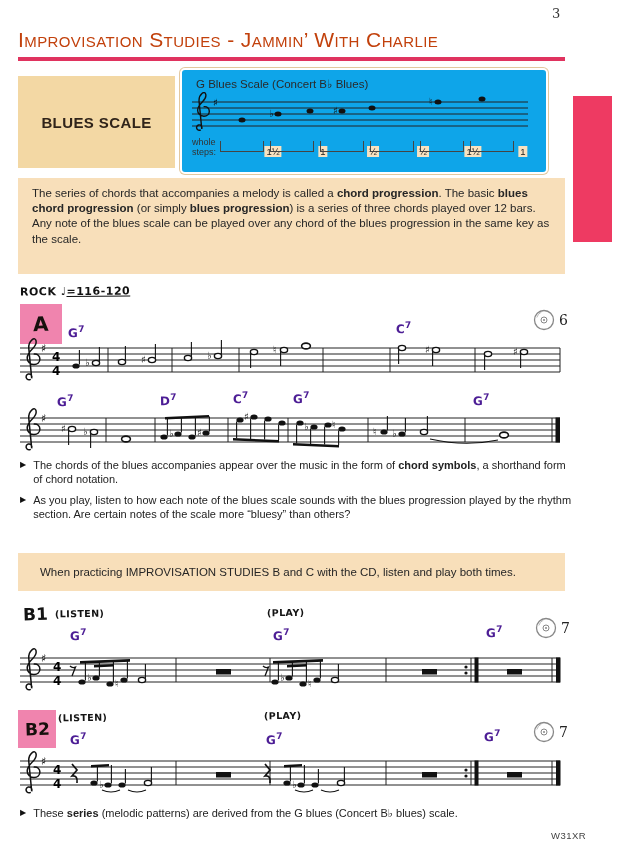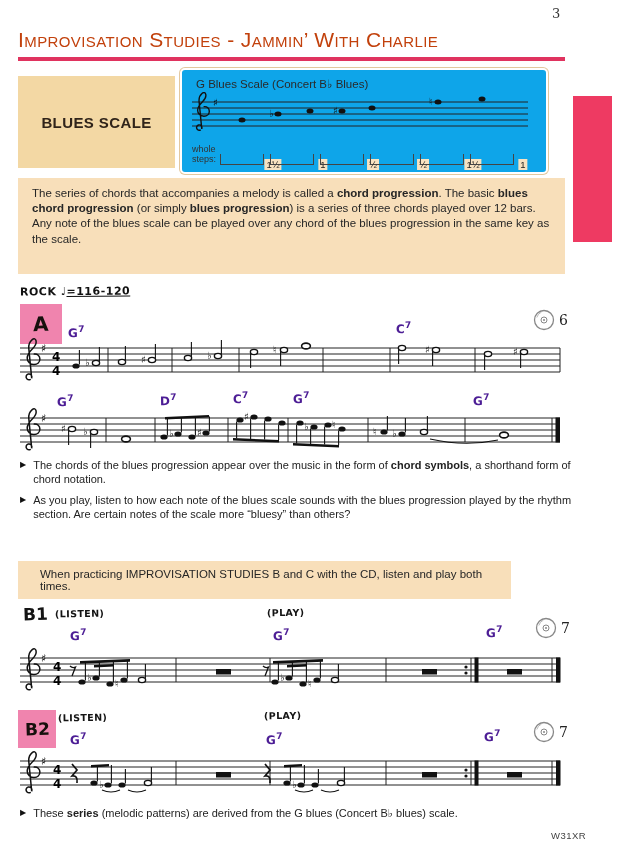--- a/index.html
+++ b/index.html
@@ -9,21 +9,21 @@
 
   .page-num{top:6px;left:552px;font:13px "DejaVu Serif",serif;color:#333;}
   .title{top:28px;left:18px;font:21px "Liberation Sans",sans-serif;font-variant:small-caps;letter-spacing:.4px;color:#c2410c;}
   .title-rule{top:57px;left:18px;width:547px;height:4px;background:#e0335f;}
 
   .blues-box{top:76px;left:18px;width:157px;height:92px;background:#f3d8a4;display:flex;align-items:center;justify-content:center;}
   .blues-box span{font:700 15px "Liberation Sans",sans-serif;color:#30241a;letter-spacing:.4px;}
   .scale-box{top:68px;left:180px;width:368px;height:106px;background:#0ea5e9;border:2px solid #fff;border-radius:5px;box-shadow:0 0 0 1px #e3c89e;box-sizing:border-box;}
   .scale-caption{top:7px;left:14px;font:11.5px "Liberation Sans",sans-serif;color:#2a2a2a;}
   .scale-staff{top:22px;left:8px;}
-  .steps-row{top:73px;left:10px;display:flex;align-items:flex-end;}
+  .steps-row{top:66px;left:10px;display:flex;align-items:center;}
   .steps-label{font:9px/1.1 "Liberation Sans",sans-serif;color:#333;margin-right:4px;margin-top:2px;}
   .bracket{position:relative;height:10px;width:42px;border-left:1.5px solid #444;border-right:1.5px solid #444;border-bottom:1.5px solid #444;margin-right:6px;}
   .bracket .num{position:absolute;left:50%;bottom:-6px;transform:translateX(-50%);background:#f8e2c0;padding:0 2px;font:9.5px "Liberation Sans",sans-serif;color:#222;margin-left:31px;}
 
   .pink-tab{top:96px;left:573px;width:39px;height:146px;background:#ee3a62;}
 
   .para-box{top:178px;left:18px;width:547px;height:96px;background:#f8dfba;box-sizing:border-box;padding:8px 14px;}
   .para{font:11.5px/1.32 "Liberation Sans",sans-serif;color:#262626;margin:0 0 9px 0;}
   .b{font-weight:700;}
 
@@ -41,21 +41,21 @@
   .seclbl{position:absolute;font:700 17px "DejaVu Sans",sans-serif;color:#141414;transform:rotate(-2deg);}
 
   .cd{position:absolute;display:flex;align-items:center;gap:3px;}
   .cd .n{font:14px "DejaVu Serif",serif;color:#222;}
 
   .bullets{top:458px;left:20px;width:552px;}
   .bullet{display:flex;gap:7px;font:11px/1.3 "Liberation Sans",sans-serif;color:#222;margin-bottom:6px;}
   .tri{font-size:8px;line-height:1.75;color:#111;flex:0 0 auto;}
   .b3{top:806px;left:20px;width:552px;}
 
-  .cd-note{top:553px;left:18px;width:493px;height:38px;background:#f8dfba;display:flex;align-items:center;box-sizing:border-box;padding-left:22px;font:11.5px "Liberation Sans",sans-serif;color:#262626;margin-top:8px;}
+  .cd-note{top:553px;left:18px;width:547px;height:38px;background:#f8dfba;display:flex;align-items:center;box-sizing:border-box;padding-left:22px;font:11.5px "Liberation Sans",sans-serif;color:#262626;}
 
   .footer-code{top:830px;left:551px;font:9.5px "Liberation Sans",sans-serif;color:#444;letter-spacing:.5px;}
 
   svg text{font-family:"DejaVu Sans",sans-serif;}
   .hidden-defs{position:absolute;width:0;height:0;overflow:hidden;}
 </style>
 </head>
 <body>
 
 <svg class="hidden-defs" aria-hidden="true">
@@ -275,21 +275,21 @@
       <ellipse cx="406" cy="28" rx="3.6" ry="2.6" fill="#fff" stroke="#111" stroke-width="1.4"></ellipse>
         <line x1="409.4" y1="26.5" x2="409.4" y2="12" stroke="#111" stroke-width="1.1"></line>
       <path d="M412 35 Q447 43 480 36" fill="none" stroke="#111" stroke-width="1.1"></path>
       <ellipse cx="486" cy="31" rx="4.4" ry="2.9" fill="#fff" stroke="#111" stroke-width="1.6"></ellipse>
     </g>
   </svg>
 
   <div class="abs bullets">
     <div class="bullet">
       <span class="tri">▶</span>
-      <span><span>The chords of the blues progression appear over the music in the form of </span><span class="b">chord symbols</span><span>, a shorthand form of chord notation.</span></span>
+      <span><span>The chords of the blues accompanies appear over the music in the form of </span><span class="b">chord symbols</span><span>, a shorthand form of chord notation.</span></span>
     </div>
     <div class="bullet">
       <span class="tri">▶</span>
       <span>As you play, listen to how each note of the blues scale sounds with the blues progression played by the rhythm section.  Are certain notes of the scale more “bluesy” than others?</span>
     </div>
   </div>
 
   <div class="abs cd-note">
     <span>When practicing IMPROVISATION STUDIES B and C with the CD, listen and play both times.</span>
   </div>

